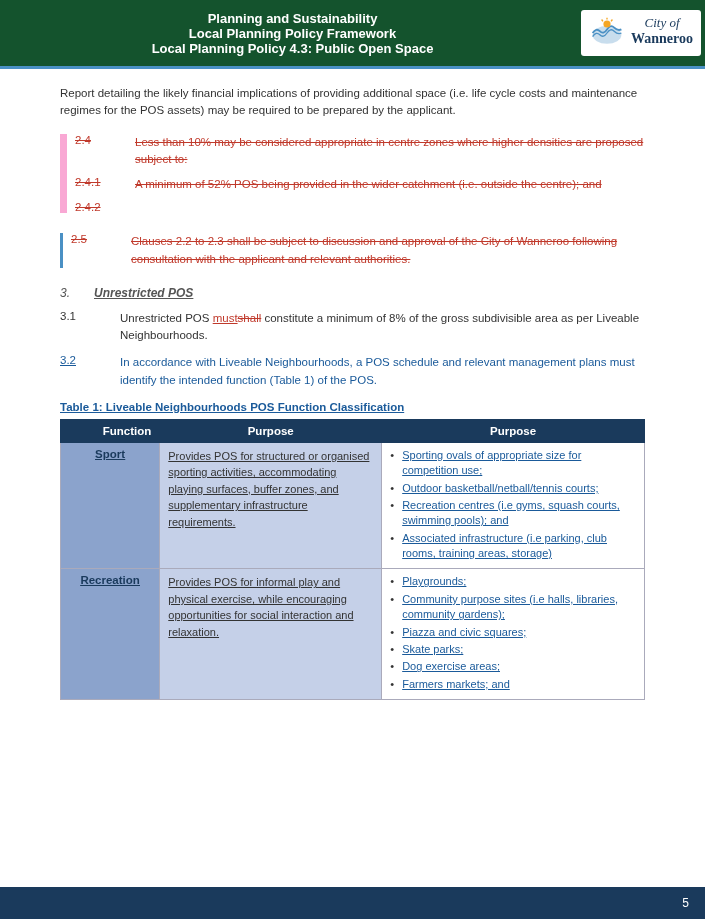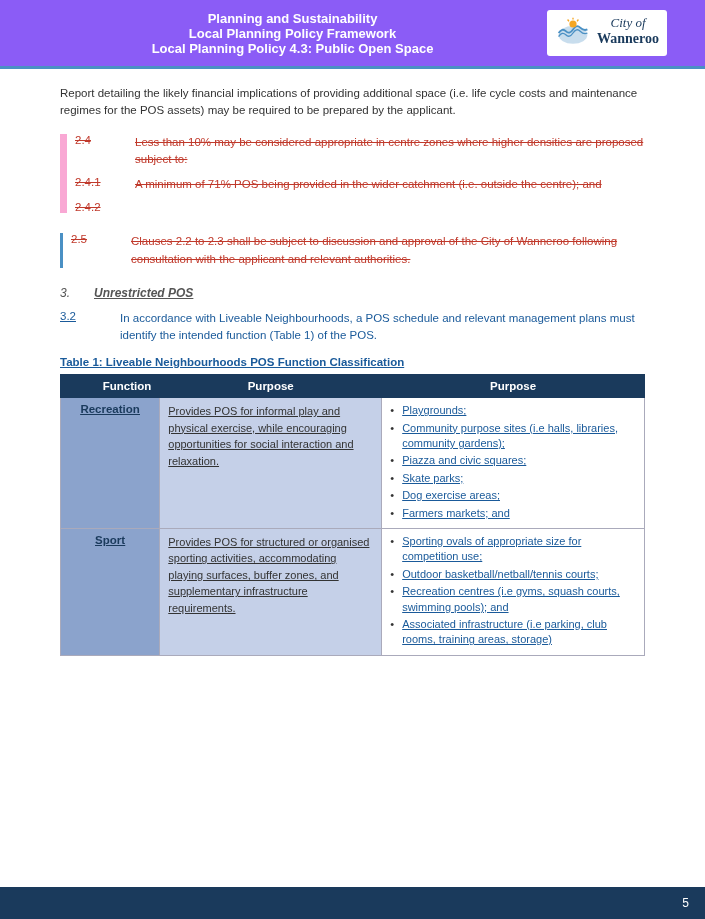--- a/index.html
+++ b/index.html
@@ -7,24 +7,24 @@
       font-family: Arial, sans-serif;
       font-size: 12px;
       background: #fff;
       width: 705px;
       min-height: 919px;
       position: relative;
     }
 
     
     .header {
-      background: #8b5cf6;
+      background: #14532d;
       color: #fff;
       text-align: center;
-      padding: 10px 38px;
+      padding: 10px 4px;
       display: flex;
       align-items: center;
       justify-content: space-between;
     }
     .header-text {
       text-align: center;
       flex: 1;
     }
     .header-text .title1 {
       font-weight: bold;
@@ -293,90 +293,96 @@
 
   <div class="left-bar">
 
     <div class="strikethrough-row">
       <div class="section-num">2.4</div>
       <div class="section-text">Less than 10% may be considered appropriate in centre zones where higher densities are proposed subject to:</div>
     </div>
 
     <div class="strikethrough-row">
       <div class="section-num">2.4.1</div>
-      <div class="section-text">A minimum of 71% POS being provided in the wider catchment (i.e. outside the centre); and</div>
+      <div class="section-text">A minimum of 52% POS being provided in the wider catchment (i.e. outside the centre); and</div>
     </div>
 
     <div class="strikethrough-row">
       <div class="section-num">2.4.2</div>
     </div>
 
   </div>
 
   <div style="border-left: 3px solid #4a90c4; padding-left: 8px; margin-top: 20px; margin-bottom: 8px;">
     <div class="strikethrough-row">
       <div class="section-num">2.5</div>
       <div class="section-text">Clauses 2.2 to 2.3 shall be subject to discussion and approval of the City of Wanneroo following consultation with the applicant and relevant authorities.</div>
     </div>
   </div>
 
   <div class="section3-heading">
     <span class="section3-num">3.</span>
     <span class="section3-title">Unrestricted POS</span>
   </div>
 
+  <div class="clause-row">
+    <div class="clause-num">3.1</div>
+    <div class="clause-text">
+      Unrestricted POS <span class="must">must</span><span class="shall">shall</span> constitute a minimum of 8% of the gross subdivisible area as per Liveable Neighbourhoods.
+    </div>
+  </div>
 
   <div class="clause-row clause-row-link">
     <div class="clause-num" style="color:#1a5a9a; text-decoration:underline;">3.2</div>
     <div class="clause-text-link">In accordance with Liveable Neighbourhoods, a POS schedule and relevant management plans must identify the intended function (Table 1) of the POS.</div>
   </div>
 
   <div class="table-title">Table 1: Liveable Neighbourhoods POS Function Classification</div>
 
   <table class="pos-table">
     <thead>
       <tr>
         <th style="width:17%;text-align:right;">Function</th>
         <th style="width:38%;margin-top:42px;">Purpose</th>
         <th style="width:45%;">Purpose</th>
       </tr>
     </thead>
     <tbody>
+
+      <tr>
+        <td class="cell-function">
+          <a>Sport</a>
+        </td>
+        <td class="cell-purpose">Provides POS for structured or organised sporting activities, accommodating playing surfaces, buffer zones, and supplementary infrastructure requirements.</td>
+        <td class="cell-examples">
+          <ul>
+            <li>Sporting ovals of appropriate size for competition use;</li>
+            <li>Outdoor basketball/netball/tennis courts;</li>
+            <li>Recreation centres (i.e gyms, squash courts, swimming pools); and</li>
+            <li>Associated infrastructure (i.e parking, club rooms, training areas, storage)</li>
+          </ul>
+        </td>
+      </tr>
 
       <tr>
         <td class="cell-function">
           <a>Recreation</a>
         </td>
         <td class="cell-purpose">Provides POS for informal play and physical exercise, while encouraging opportunities for social interaction and relaxation.</td>
         <td class="cell-examples">
           <ul>
             <li>Playgrounds;</li>
             <li>Community purpose sites (i.e halls, libraries, community gardens);</li>
             <li>Piazza and civic squares;</li>
             <li>Skate parks;</li>
             <li>Dog exercise areas;</li>
             <li>Farmers markets; and</li>
           </ul>
         </td>
       </tr>
-
-      <tr>
-        <td class="cell-function">
-          <a>Sport</a>
-        </td>
-        <td class="cell-purpose">Provides POS for structured or organised sporting activities, accommodating playing surfaces, buffer zones, and supplementary infrastructure requirements.</td>
-        <td class="cell-examples">
-          <ul>
-            <li>Sporting ovals of appropriate size for competition use;</li>
-            <li>Outdoor basketball/netball/tennis courts;</li>
-            <li>Recreation centres (i.e gyms, squash courts, swimming pools); and</li>
-            <li>Associated infrastructure (i.e parking, club rooms, training areas, storage)</li>
-          </ul>
-        </td>
-      </tr>
     </tbody>
   </table>
 
 </div>
 
 <div class="footer">
   <span>5</span>
 </div>
 
 </body></html>

